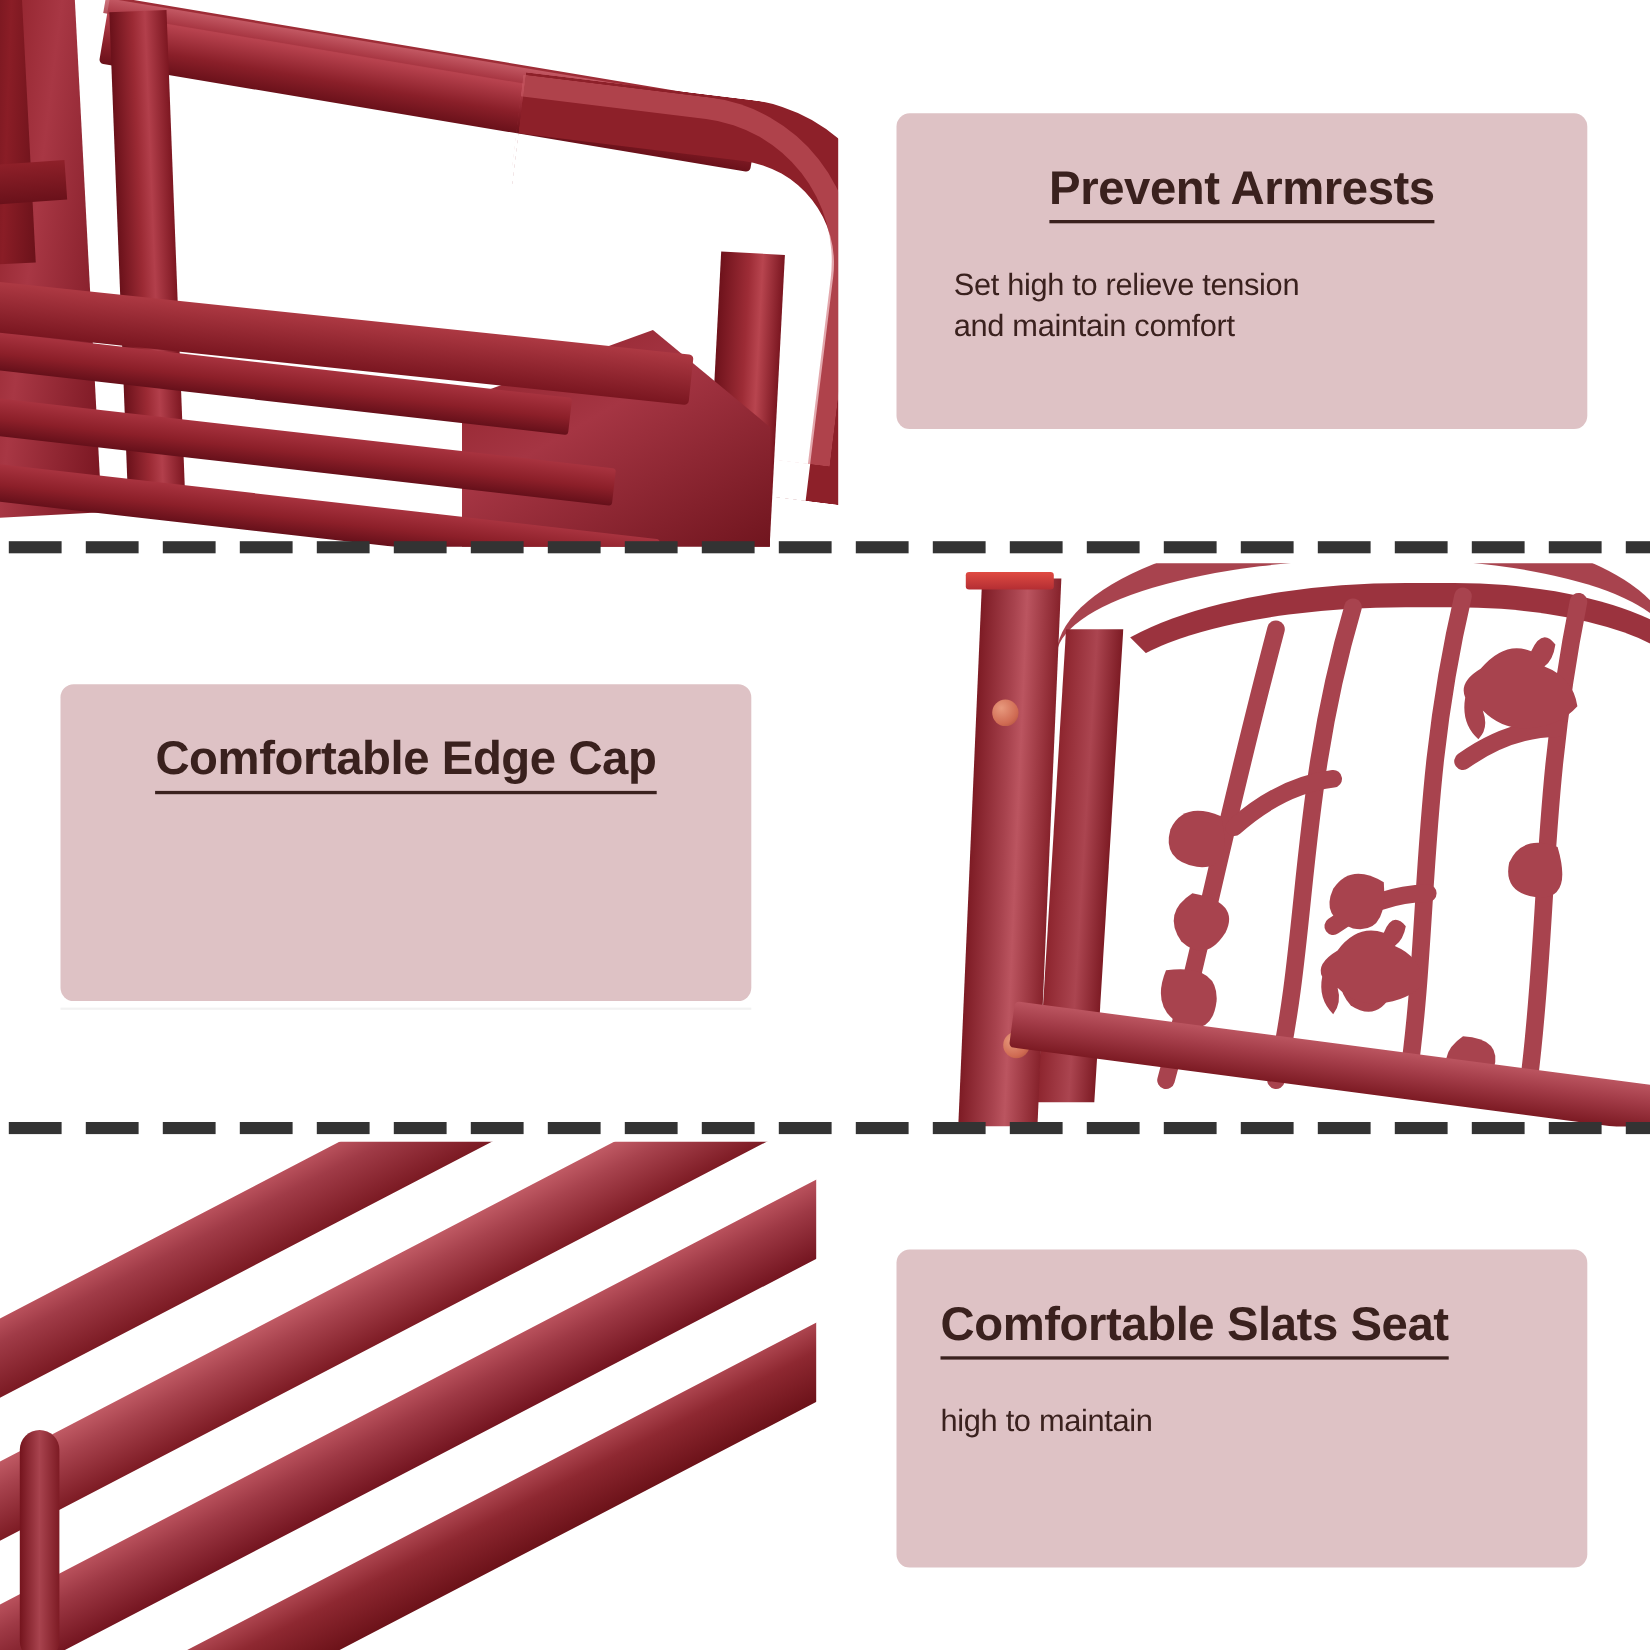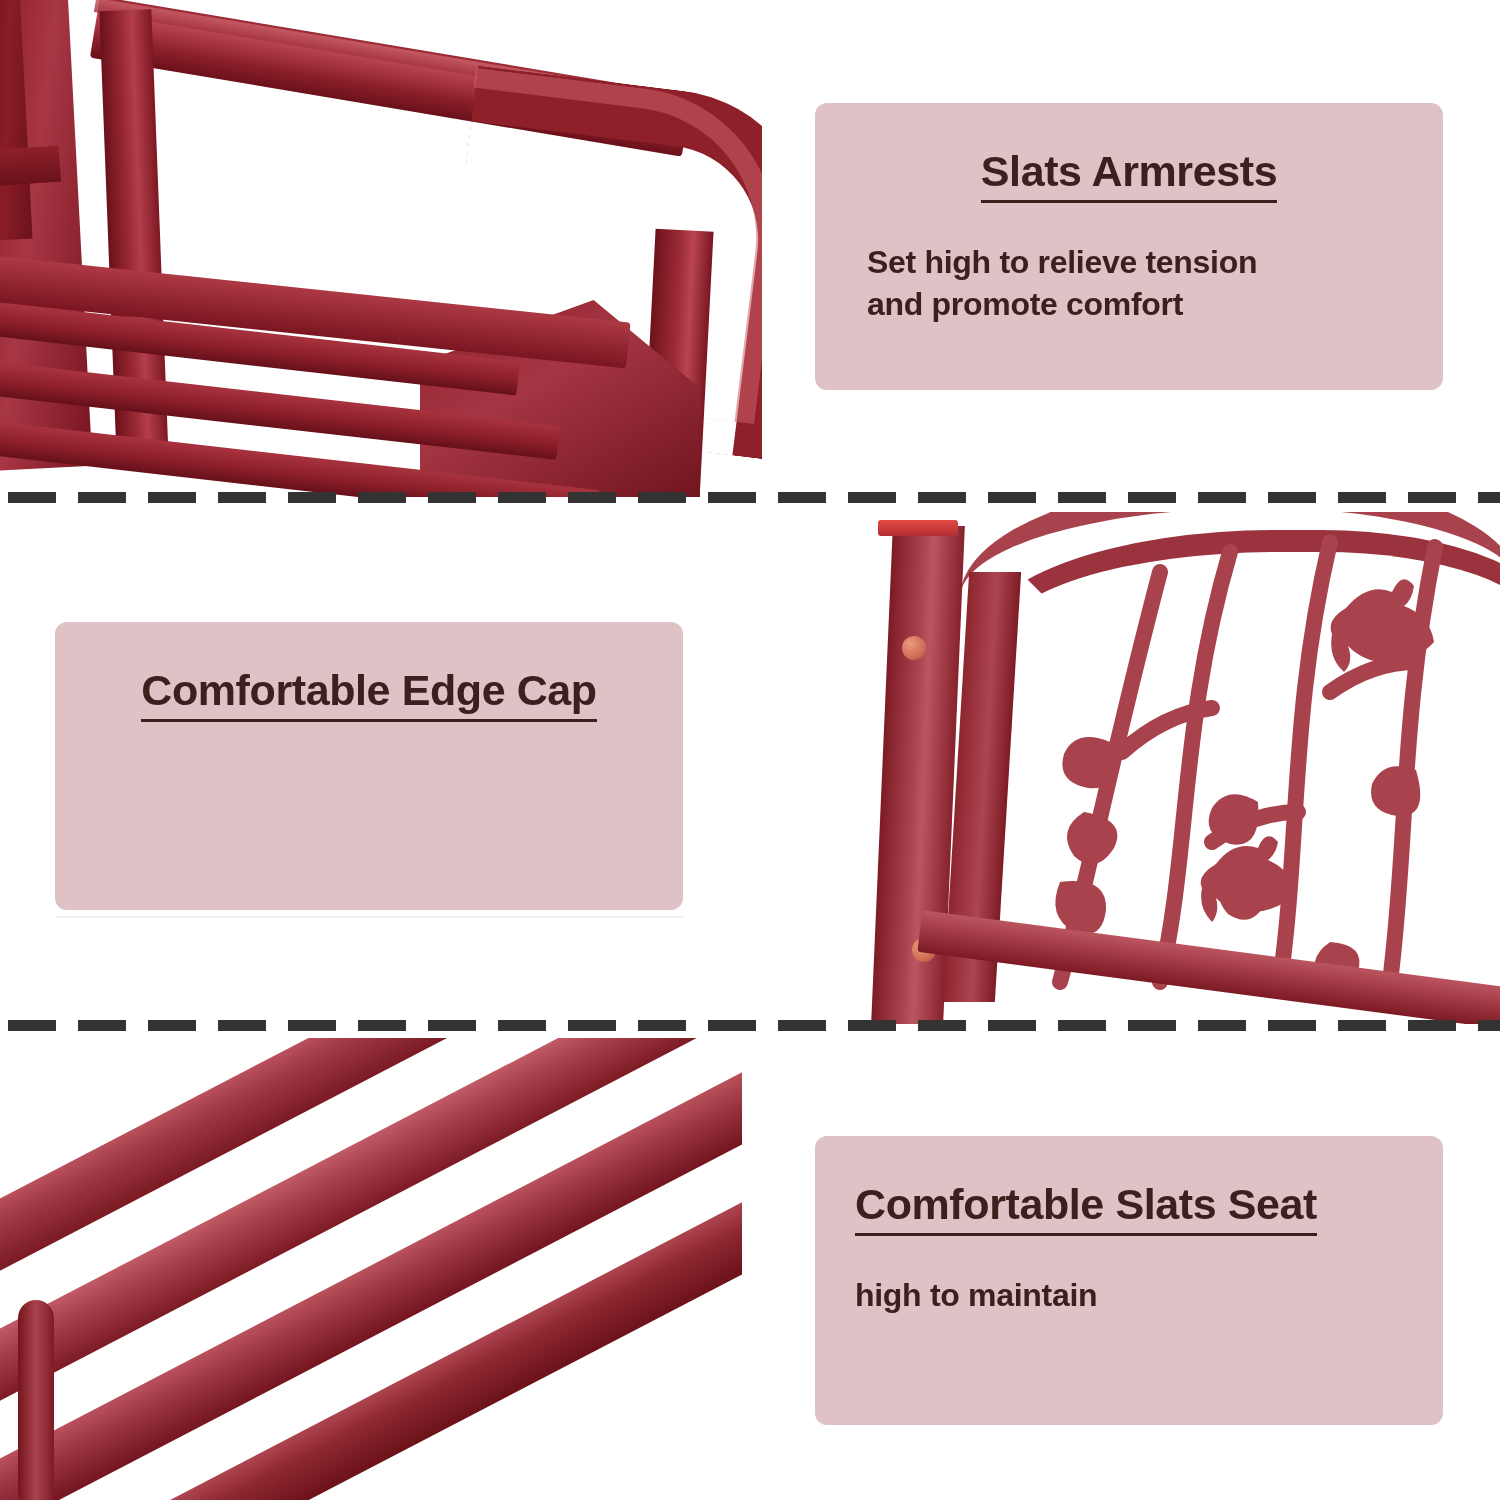--- a/index.html
+++ b/index.html
@@ -12,21 +12,21 @@
 
   
   .callout{position:absolute;border-radius:12px;box-sizing:border-box;}
   .callout .c-title{
     display:inline-block;
     font-size:43px;font-weight:700;letter-spacing:-0.4px;
     border-bottom:3px solid #3A211E;
     padding-bottom:4px;white-space:nowrap;
   }
   .callout .c-body{
-    font-size:32px;font-weight:700;line-height:1.32;letter-spacing:-0.3px;
+    font-size:28px;font-weight:400;line-height:1.32;letter-spacing:-0.3px;
   }
 
   
   .divider{position:absolute;left:0;width:1500px;height:11px;}
   .divider i{position:absolute;top:0;height:11px;width:48px;background:#333333;display:block;}
 
   
   #p-arm{left:0;top:0;width:762px;height:497px;}
   
   #p-arm .bk-outer{position:absolute;left:-70px;top:-10px;width:150px;height:480px;
@@ -119,25 +119,25 @@
     <div class="armleg"></div>
     <div class="seatcap"></div>
     <div class="slat" style="left:-40px;top:330px;width:560px;transform:rotate(6.5deg);"></div>
     <div class="slat" style="left:-40px;top:392px;width:600px;transform:rotate(6.5deg);"></div>
     <div class="slat" style="left:-40px;top:454px;width:640px;transform:rotate(6.5deg);"></div>
     <div class="seatfront"></div>
   </div>
 
   <div class="callout" id="cal-1" style="left:815px;top:103px;width:628px;height:287px;padding:44px 52px;background:#DEC2C5;color:#3A211E;">
     <div style="text-align:center;">
-      <span class="c-title">Slats Armrests</span>
+      <span class="c-title">Prevent Armrests</span>
     </div>
     <div class="c-body" style="margin-top:38px;">
       <div>Set high to relieve tension</div>
-      <div>and promote comfort</div>
+      <div>and maintain comfort</div>
     </div>
   </div>
 
   <div class="divider" id="div-1" style="top: 492px; height: 11px;">
       <i style="left: 8px; width: 48px; height: 11px; background: rgb(51, 51, 51);"></i>
       <i style="left: 78px; width: 48px; height: 11px; background: rgb(51, 51, 51);"></i>
       <i style="left: 148px; width: 48px; height: 11px; background: rgb(51, 51, 51);"></i>
       <i style="left: 218px; width: 48px; height: 11px; background: rgb(51, 51, 51);"></i>
       <i style="left: 288px; width: 48px; height: 11px; background: rgb(51, 51, 51);"></i>
       <i style="left: 358px; width: 48px; height: 11px; background: rgb(51, 51, 51);"></i>

